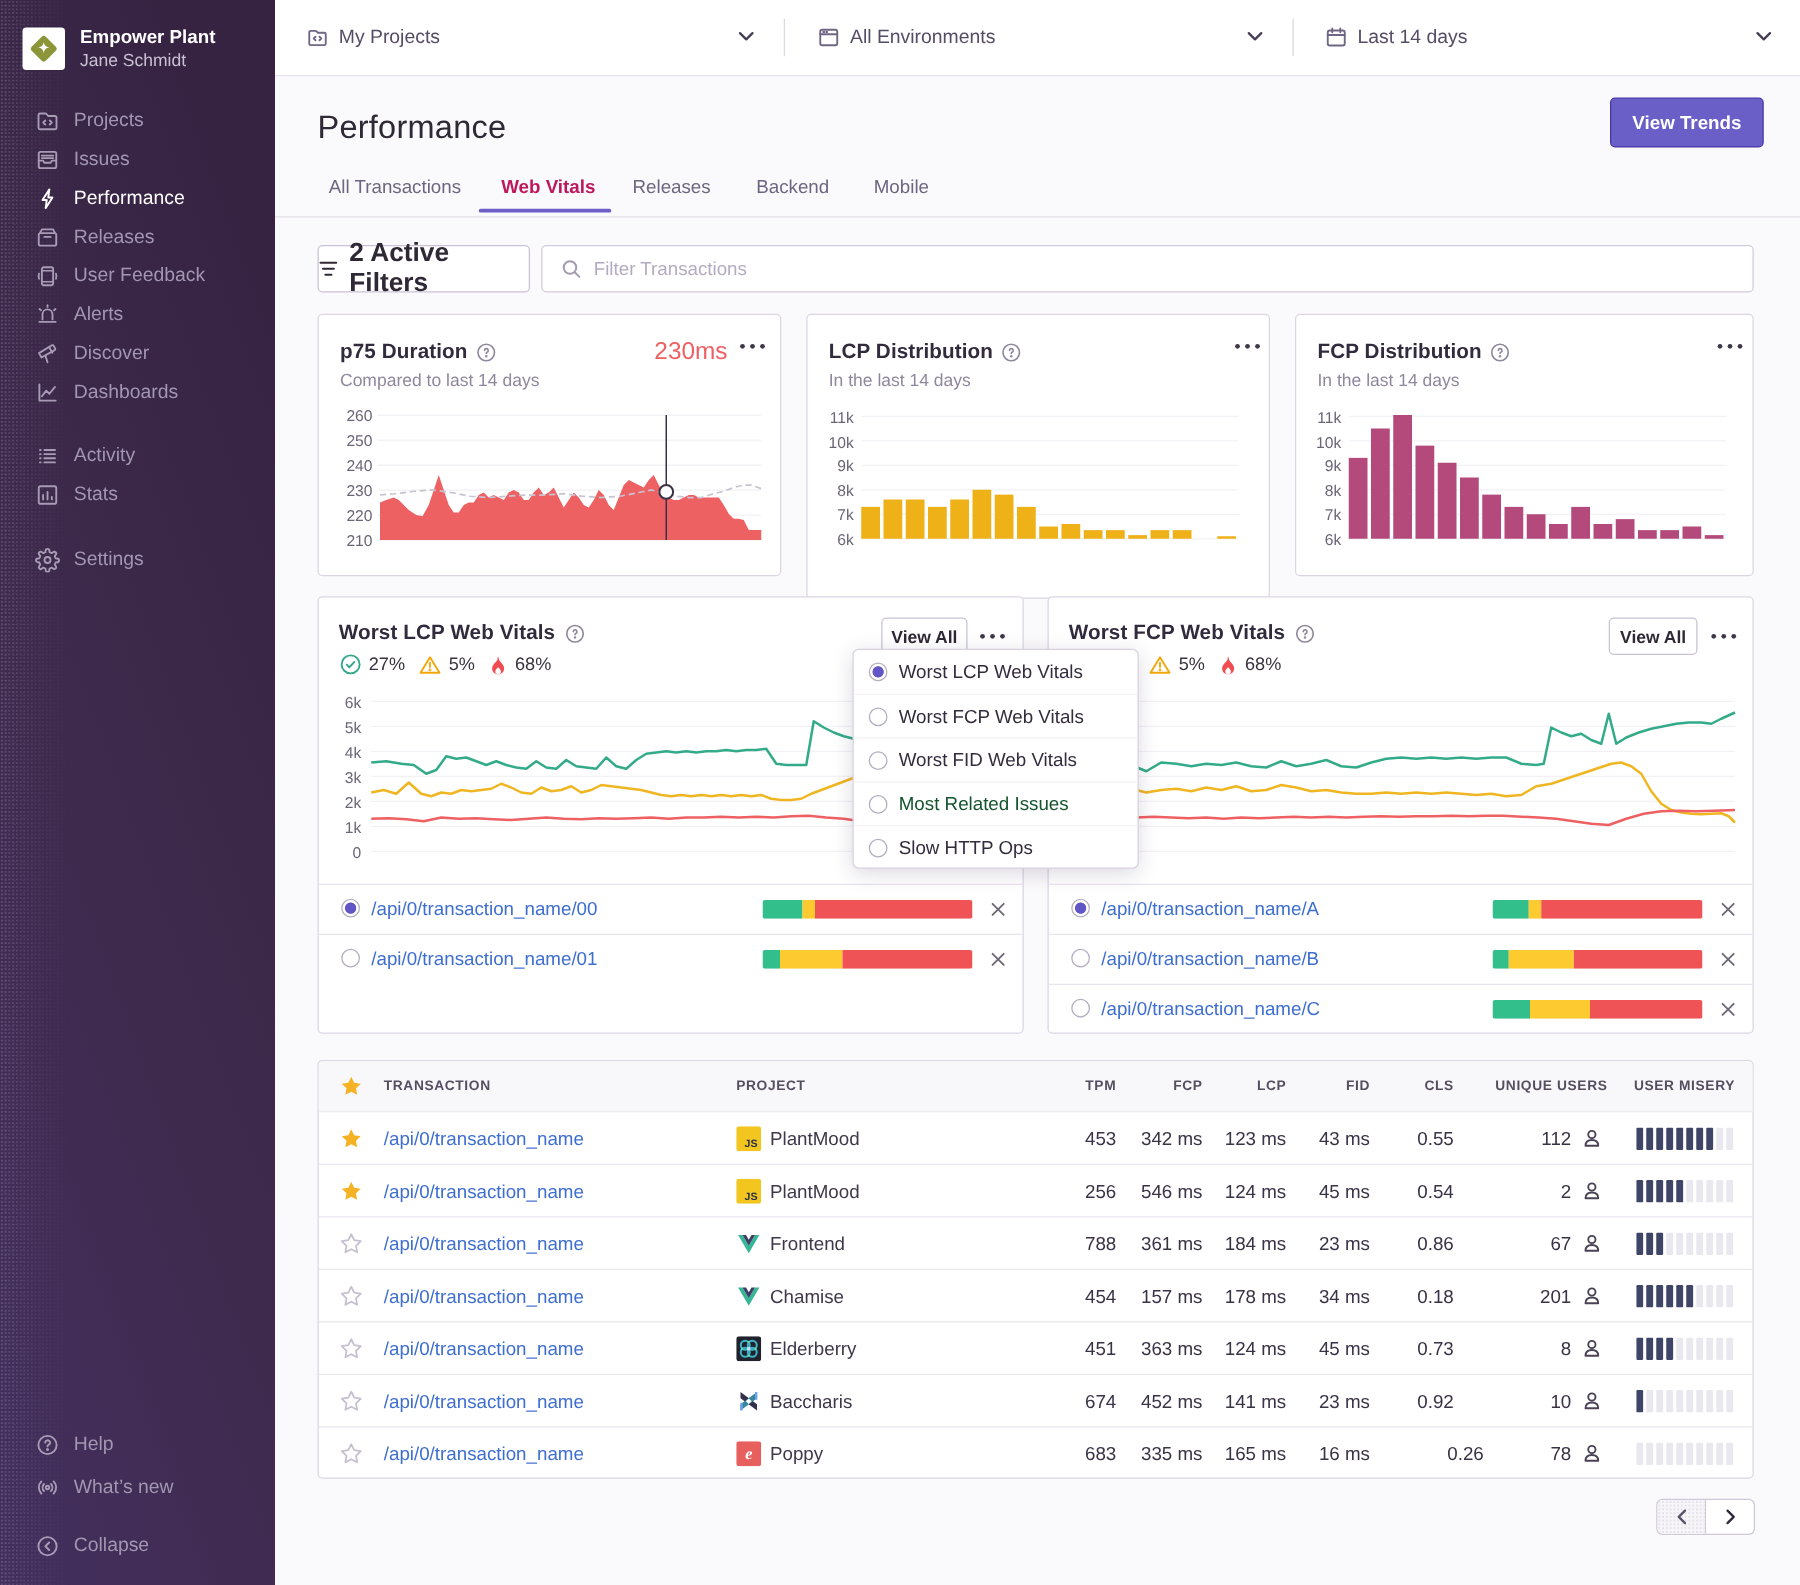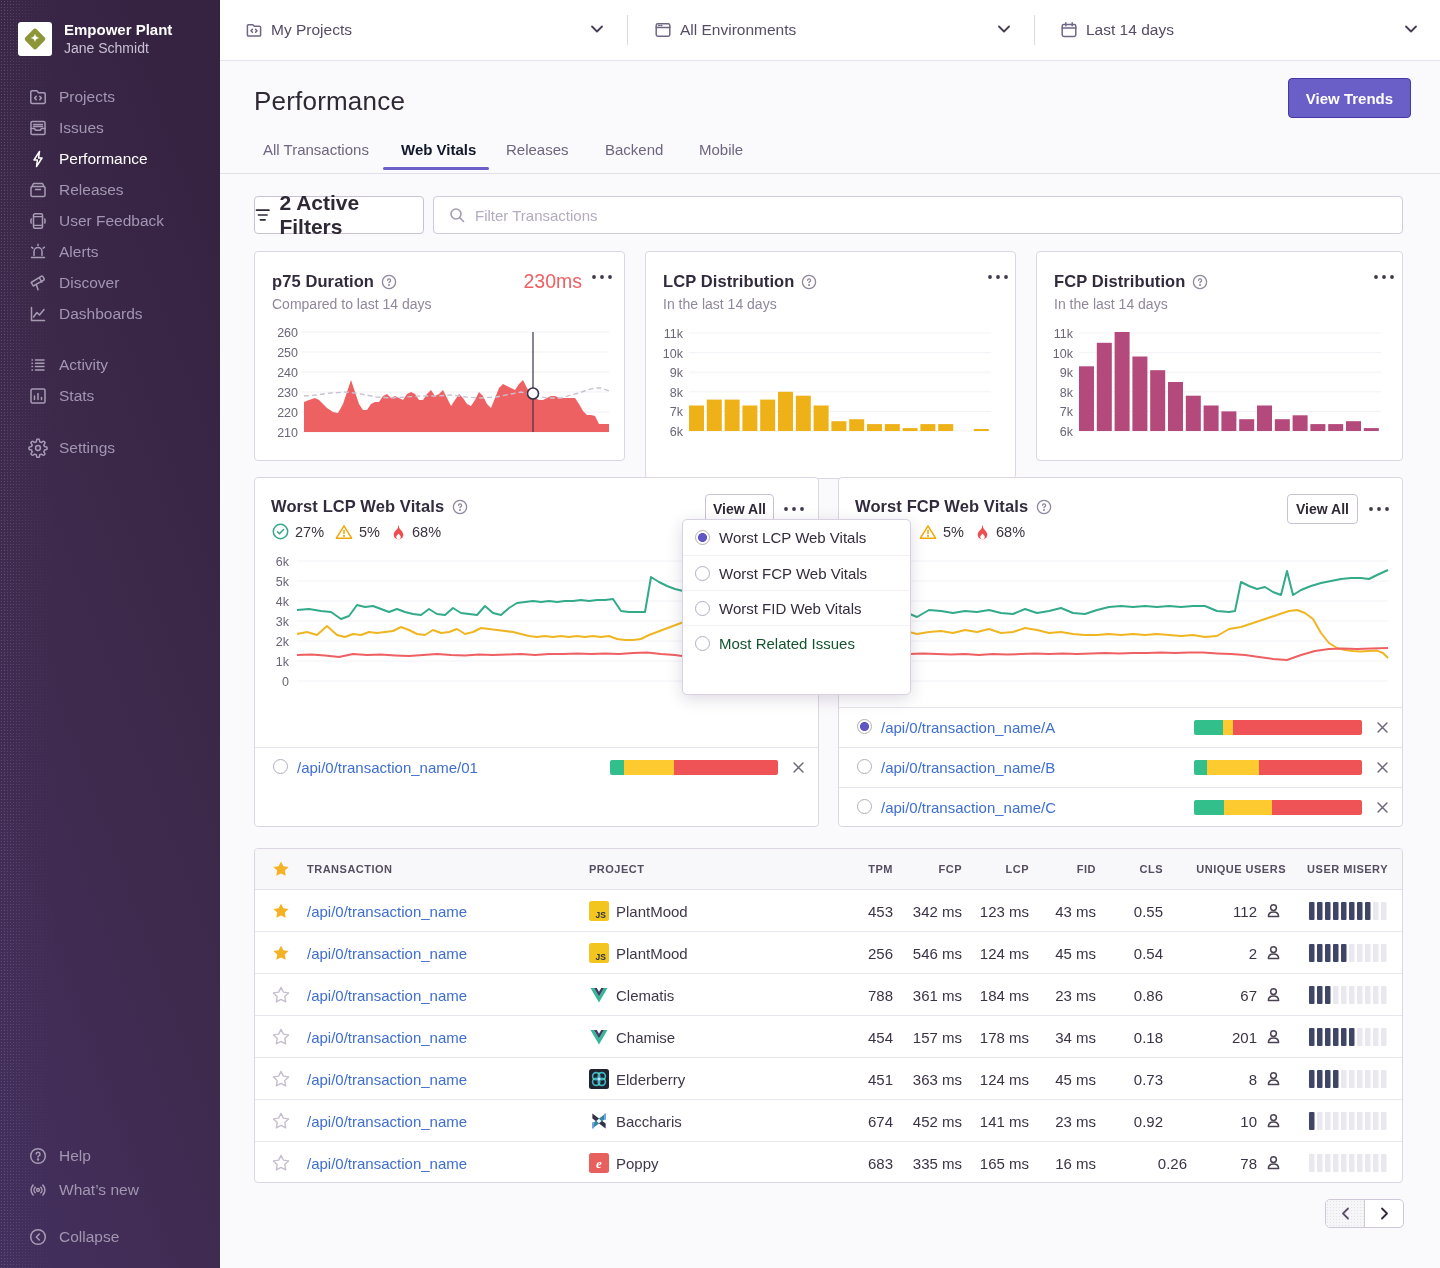--- a/index.html
+++ b/index.html
@@ -172,21 +172,21 @@
       <span>Last 14 days</span>
     </div>
 <svg class="abs" style="left:1184px;top:24px" width="14" height="10" viewBox="0 0 14 10">
       <path class="chev" d="M2 2.5 L7 7.5 L12 2.5"></path>
     </svg>
 </div>
 <div class="abs" style="left:254px;top:86px;font-size:26px;font-weight:500;color:#2f2936;letter-spacing:.2px">Performance</div>
 <div class="abs" style="left:1288px;top:78px;width:123px;height:40px;background:#6a5ec7;border:1px solid #4637a8;border-radius:4px;color:#fff;font-size:15px;font-weight:700;display:flex;align-items:center;justify-content:center">View Trends</div>
 <div class="abs" style="left:220px;top:173px;width:1220px;height:1px;background:#e3dfe8"></div>
 <div class="abs" style="left:263px;top:141px;font-size:15px;color:#6e6680">All Transactions</div>
-<div class="abs" style="left:401px;top:141px;font-size:15px;font-weight:700;color:#0f172a">Web Vitals</div>
+<div class="abs" style="left:401px;top:141px;font-size:15px;font-weight:700;color:#be185d">Web Vitals</div>
 <div class="abs" style="left:383px;top:167px;width:106px;height:3px;background:#6c5fc7;border-radius:2px"></div>
 <div class="abs" style="left:506px;top:141px;font-size:15px;color:#6e6680">Releases</div>
 <div class="abs" style="left:605px;top:141px;font-size:15px;color:#6e6680">Backend</div>
 <div class="abs" style="left:699px;top:141px;font-size:15px;color:#6e6680">Mobile</div>
 <div class="abs btn-white" style="left:254px;top:196px;width:170px;height:38px;gap:9px">
     <svg width="16" height="14" viewBox="0 0 16 14" stroke="#2f2936" stroke-width="1.7" stroke-linecap="round">
       <path d="M1.5 2 h13 M3.5 7 h9 M5.5 12 h5" fill="none"></path>
     </svg>
     <span style="font-size:21px">2 Active Filters</span>
   </div>
@@ -360,20 +360,32 @@
 <div class="axlbl" style="left:-6px;top:177px">1k</div>
 <div class="axlbl" style="left:-6px;top:197px">0</div>
 <svg class="abs" style="left:42px;top:75px;overflow:visible" width="507" height="132" viewBox="0 0 507 132">
 <g stroke="#f3f1f6" stroke-width="1">
         <path d="M0 8H507M0 28H507M0 48H507M0 68H507M0 88H507M0 108H507M0 128H507"></path>
       </g>
 <polyline fill="none" stroke="#33ab8a" stroke-width="2" stroke-linejoin="round" points="0,57 12,56 24,58 34,59 44,66 52,63 60,52 68,54 76,53 84,56 92,59 100,56 108,59 116,61 124,62 132,56 140,61 148,62 156,55 164,60 172,61 180,62 188,53 196,60 204,62 212,55 220,50 228,49 236,48 244,49 252,48 260,49 268,48 276,48 284,47 292,48 300,47 308,47 316,46 324,58 332,59 340,59 348,59 354,24 362,29 370,33 378,36 386,38 394,39 402,31 410,28 418,34 426,36 434,35 442,34 450,33 458,32 466,31 474,30 482,29 490,28 498,28 507,27"></polyline>
 <polyline fill="none" stroke="#f0b622" stroke-width="2" stroke-linejoin="round" points="0,81 10,79 20,82 30,73 40,82 48,84 56,81 64,82 72,79 80,80 88,79 96,78 104,74 112,77 120,81 128,82 136,77 144,80 152,79 160,76 168,81 176,79 184,75 192,76 200,77 208,78 216,79 224,81 232,83 240,84 248,83 256,84 264,83 272,84 280,83 288,84 296,83 304,84 312,83 320,86 328,87 336,87 344,86 352,82 360,79 368,76 376,73 384,70 394,67 404,64 414,62 424,59 434,58 444,57 454,56 464,55 474,54 484,56 494,57 507,56"></polyline>
 <polyline fill="none" stroke="#ef6063" stroke-width="2" stroke-linejoin="round" points="0,102 14,101.6 28,102.4 42,104 56,101 70,102 84,101.6 98,102.4 112,103 126,102 140,101 154,102 168,102.4 182,101.6 196,102 210,101.6 224,101 238,102 252,101 266,101 280,100.4 294,101 308,100.4 322,101 336,100 350,99.6 364,101 378,102 392,104 406,106 420,107 434,108 448,108.4 462,109 476,109 490,110 507,110.4"></polyline>
 </svg>
+<div class="vrow" style="top:229px">
+      <div class="radio-on abs" style="left:18px;top:11px"></div>
+      <span class="link abs" style="left:42px;top:11px">/api/0/transaction_name/00</span>
+      <div class="abs" style="left:355px;top:12px;width:168px;height:15px;border-radius:2px;overflow:hidden;display:flex">
+        <div style="width:32px;background:#33bf8b"></div>
+        <div style="width:10px;background:#fdca30"></div>
+        <div style="width:126px;background:#f05355"></div>
+      </div>
+      <svg class="abs" style="left:537px;top:13px" width="13" height="13" viewBox="0 0 14 14">
+        <path class="xic" d="M2.2 2.2 L11.8 11.8 M11.8 2.2 L2.2 11.8"></path>
+      </svg>
+    </div>
 <div class="vrow" style="top:269px">
       <div class="radio-off abs" style="left:18px;top:11px"></div>
       <span class="link abs" style="left:42px;top:11px">/api/0/transaction_name/01</span>
       <div class="abs" style="left:355px;top:12px;width:168px;height:15px;border-radius:2px;overflow:hidden;display:flex">
         <div style="width:14px;background:#33bf8b"></div>
         <div style="width:50px;background:#fdca30"></div>
         <div style="width:104px;background:#f05355"></div>
       </div>
       <svg class="abs" style="left:537px;top:13px" width="13" height="13" viewBox="0 0 14 14">
         <path class="xic" d="M2.2 2.2 L11.8 11.8 M11.8 2.2 L2.2 11.8"></path>
@@ -475,20 +487,24 @@
       <span style="margin-left:9px;font-size:15px;color:#332c3d">Worst FCP Web Vitals</span>
     </div>
 <div class="abs" style="left:0;top:70px;width:100%;height:35px;display:flex;align-items:center;border-top:1px solid #f3f1f6">
       <div class="radio-off" style="margin-left:12px"></div>
       <span style="margin-left:9px;font-size:15px;color:#332c3d">Worst FID Web Vitals</span>
     </div>
 <div class="abs" style="left:0;top:105px;width:100%;height:35px;display:flex;align-items:center;border-top:1px solid #f3f1f6">
       <div class="radio-off" style="margin-left:12px"></div>
       <span style="margin-left:9px;font-size:15px;color:#14532d">Most Related Issues</span>
     </div>
+<div class="abs" style="left:0;top:140px;width:100%;height:35px;display:flex;align-items:center;border-top:1px solid #f3f1f6">
+      <div class="radio-off" style="margin-left:12px"></div>
+      <span style="margin-left:9px;font-size:15px;color:#332c3d">Slow HTTP Ops</span>
+    </div>
 </div>
 <div class="card" style="left:254px;top:848px;width:1149px;height:335px">
 <div class="abs" style="left:0;top:0;width:100%;height:41px;background:#f8f7fa;border-bottom:1px solid #e6e2ea;border-radius:4px 4px 0 0">
 <svg class="abs" style="left:17px;top:11px" width="18" height="18" viewBox="0 0 18 18">
         <path d="M9 1.4 l2.35 4.76 5.25.76-3.8 3.7.9 5.23L9 13.38l-4.7 2.47.9-5.23-3.8-3.7 5.25-.76Z" fill="#f5b225"></path>
       </svg>
 <span class="thead abs" style="left:52px;top:14px">TRANSACTION</span>
 <span class="thead abs" style="left:334px;top:14px">PROJECT</span>
 <span class="thead abs" style="left:568px;top:14px;width:70px;text-align:right">TPM</span>
 <span class="thead abs" style="left:637px;top:14px;width:70px;text-align:right">FCP</span>
@@ -566,21 +582,21 @@
     </div>
 <div class="abs" style="left:0;top:125px;width:100%;height:42px;border-bottom:1px solid #eae6ee;">
       <svg class="abs" style="left:17px;top:12px" width="18" height="18" viewBox="0 0 18 18">
         <path d="M9 1.4 l2.35 4.76 5.25.76-3.8 3.7.9 5.23L9 13.38l-4.7 2.47.9-5.23-3.8-3.7 5.25-.76Z" fill="none" stroke="#c6bfd0" stroke-width="1.4" stroke-linejoin="round"></path>
       </svg>
       <span class="link abs" style="left:52px;top:13px">/api/0/transaction_name</span>
       <svg class="abs" style="left:334px;top:11px" width="20" height="20" viewBox="0 0 20 20">
         <polygon points="1.5,3 5,3 10,11.5 15,3 18.5,3 10,17.5" fill="#35b795"></polygon>
         <polygon points="5,3 7.8,3 10,6.8 12.2,3 15,3 10,11.5" fill="#3e3e66"></polygon>
       </svg>
-      <span class="abs" style="left:361px;top:13px;font-size:15px;color:#3f384a">Clematis</span>
+      <span class="abs" style="left:361px;top:13px;font-size:15px;color:#3f384a">Frontend</span>
       <span class="num" style="left:568px;top:13px;width:70px">788</span>
       <span class="num" style="left:637px;top:13px;width:70px">361 ms</span>
       <span class="num" style="left:704px;top:13px;width:70px">184 ms</span>
       <span class="num" style="left:771px;top:13px;width:70px">23 ms</span>
       <span class="num" style="left:838px;top:13px;width:70px">0.86</span>
       <span class="num" style="left:932px;top:13px;width:70px">67</span>
       <svg class="abs" style="left:1010px;top:12px" width="17" height="17" viewBox="0 0 17 17" fill="none" stroke="#4a4254" stroke-width="1.5" stroke-linejoin="round">
         <circle cx="8.5" cy="5.6" r="2.9"></circle>
         <path d="M3.4 14.6 c0-3.1 2.1-4.6 5.1-4.6 s5.1 1.5 5.1 4.6 Z"></path>
       </svg>

